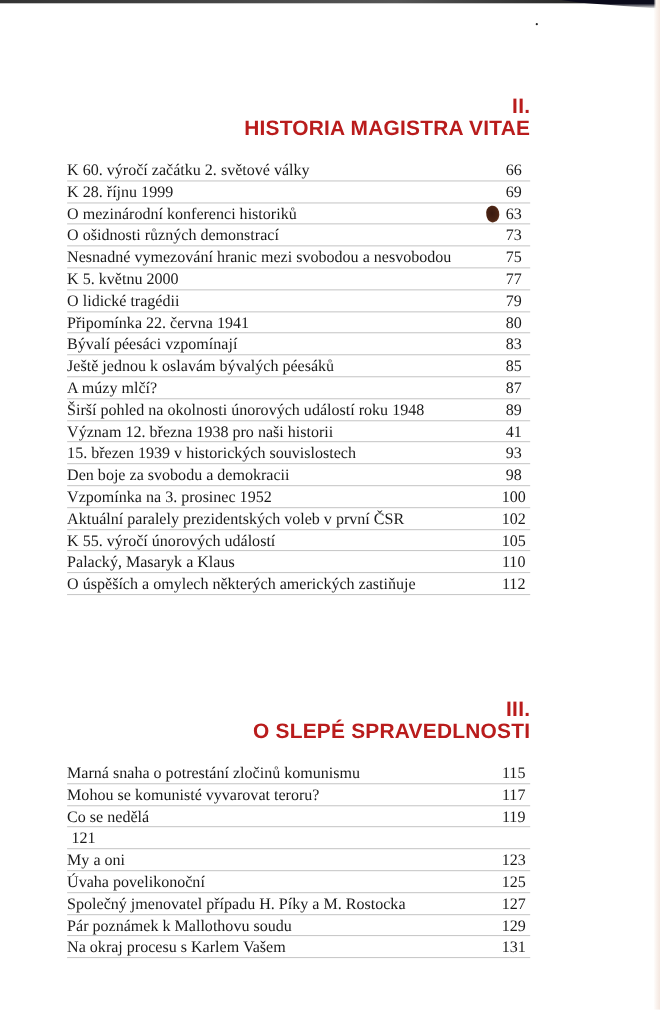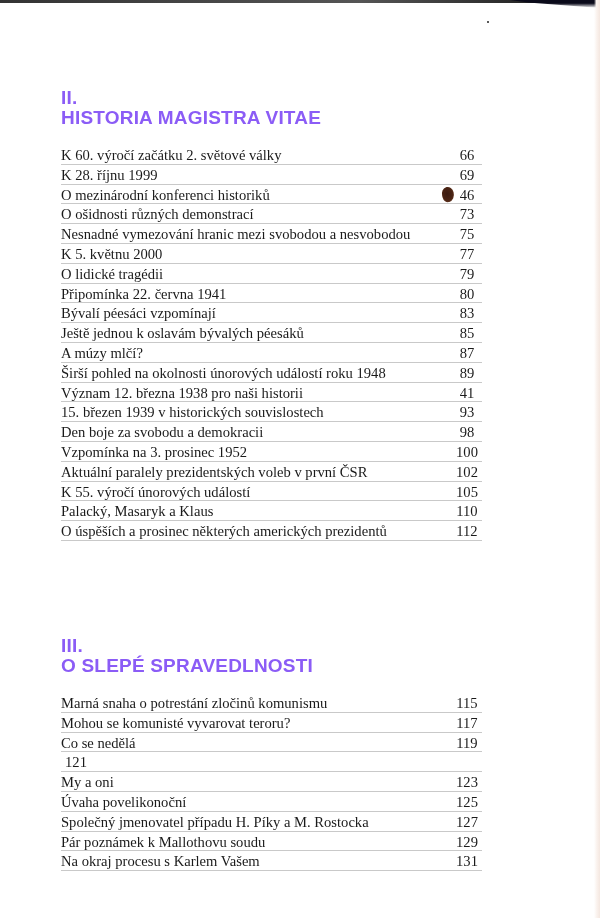--- a/index.html
+++ b/index.html
@@ -45,24 +45,25 @@
       position: absolute;
       left: 61px;
       width: 421px;
     }
     .section-2 { top: 88px; }
     .section-3 { top: 636px; }
 
     .sec-num, .sec-title {
       font-family: "Liberation Sans", "DejaVu Sans", sans-serif;
       font-weight: bold;
-      color: #8b5cf6;
+      color: #b91c1c;
       line-height: 20px;
       font-size: 19px;
       letter-spacing: 0.2px;
+      text-align: right;
     }
     .sec-title { margin-bottom: 17px; }
 
     .toc-list { margin: 0; padding: 0; list-style: none; }
     .toc-row {
       display: flex;
       justify-content: space-between;
       align-items: baseline;
       height: 19.8px;
       line-height: 19px;
@@ -98,21 +99,21 @@
       <li class="toc-row">
         <span class="toc-title">K 60. výročí začátku 2. světové války</span>
         <span class="toc-page"><span>66</span></span>
       </li>
       <li class="toc-row">
         <span class="toc-title">K 28. říjnu 1999</span>
         <span class="toc-page"><span>69</span></span>
       </li>
       <li class="toc-row">
         <span class="toc-title">O mezinárodní konferenci historiků</span>
-        <span class="toc-page"><span class="ink-blot"></span><span>46</span></span>
+        <span class="toc-page"><span class="ink-blot"></span><span>63</span></span>
       </li>
       <li class="toc-row">
         <span class="toc-title">O ošidnosti různých demonstrací</span>
         <span class="toc-page"><span>73</span></span>
       </li>
       <li class="toc-row">
         <span class="toc-title">Nesnadné vymezování hranic mezi svobodou a nesvobodou</span>
         <span class="toc-page"><span>75</span></span>
       </li>
       <li class="toc-row">
@@ -165,21 +166,21 @@
       </li>
       <li class="toc-row">
         <span class="toc-title">K 55. výročí únorových událostí</span>
         <span class="toc-page"><span>105</span></span>
       </li>
       <li class="toc-row">
         <span class="toc-title">Palacký, Masaryk a Klaus</span>
         <span class="toc-page"><span>110</span></span>
       </li>
       <li class="toc-row">
-        <span class="toc-title">O úspěších a prosinec některých amerických prezidentů</span>
+        <span class="toc-title">O úspěších a omylech některých amerických zastiňuje</span>
         <span class="toc-page"><span>112</span></span>
       </li>
     </ul>
 </div>
 
 <div class="section section-3">
   <div class="sec-num">III.</div>
   <div class="sec-title">O SLEPÉ SPRAVEDLNOSTI</div>
   <ul class="toc-list" id="list-1">
       <li class="toc-row">

